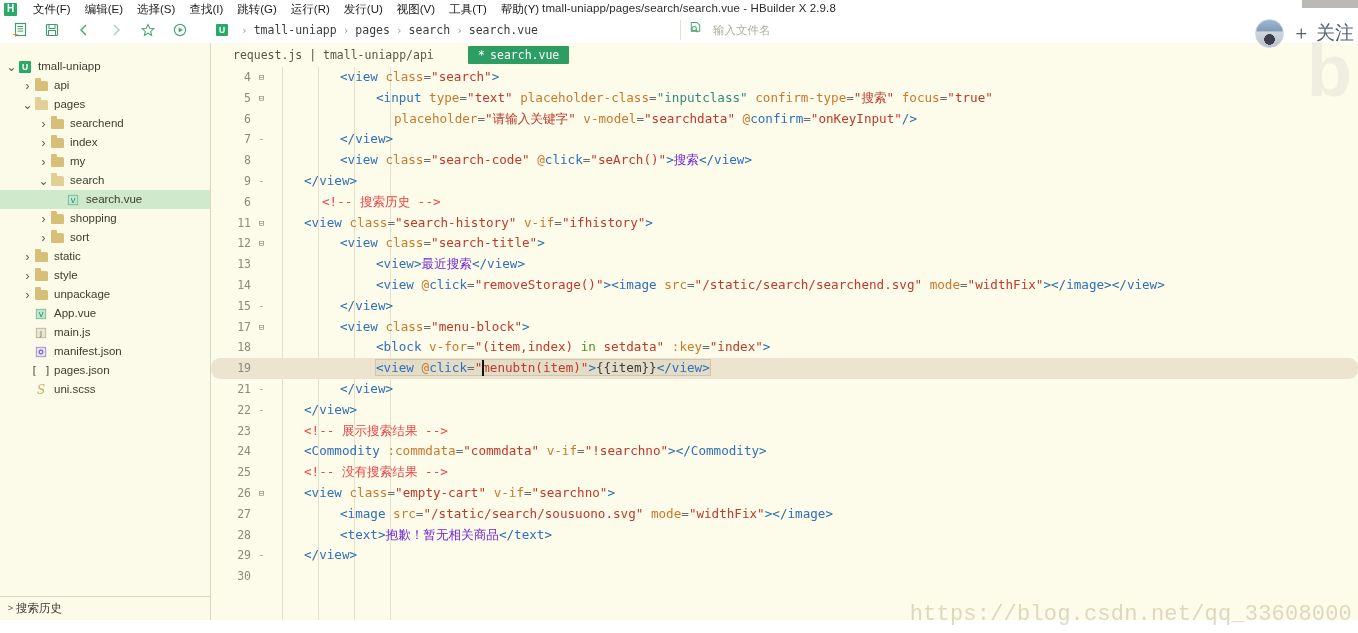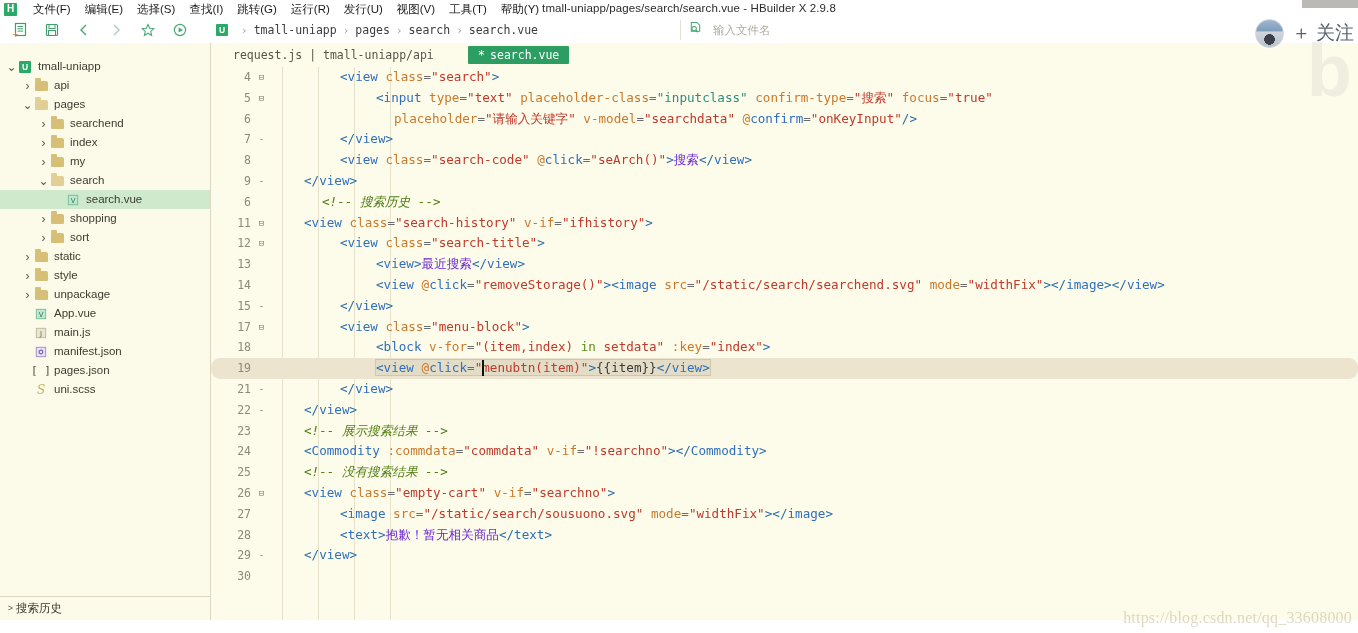--- a/index.html
+++ b/index.html
@@ -310,21 +310,21 @@
     outline: 1px solid #cfc6ad;
   }
 
   
   .t-punct  { color: #2a6ea8; }
   .t-tag    { color: #2f6fbe; }
   .t-attr   { color: #c9792c; }
   .t-eq     { color: #6b6b6b; }
   .t-str    { color: #c0392b; }
   .t-strg   { color: #2e8b84; }
-  .t-cmt    { color: #4d7c0f; font-style: italic; }
+  .t-cmt    { color: #ef4444; }
   .t-key    { color: #5a8f1e; }
   .t-mus    { color: #3a3a3a; }
   .t-at     { color: #c9792c; }
   .t-click  { color: #2f6fbe; }
   .t-plain  { color: #3a3a3a; }
   .t-cn     { color: #6d28d9; }
 
   .caret {
     position: absolute;
     width: 1.5px;
@@ -375,26 +375,26 @@
     font-weight: bold;
     color: rgba(120,125,150,0.10);
     font-family: "Liberation Sans", sans-serif;
     line-height: 1;
     z-index: 30;
     user-select: none;
   }
   .wm-url {
     position: absolute;
     right: 6px; bottom: 6px;
-    font-size: 16px;
+    font-size: 22px;
     color: rgba(196,188,150,0.55);
     letter-spacing: 0.2px;
     z-index: 30;
     user-select: none;
-    font-family: Liberation Serif, serif;
+    font-family: Liberation Mono, monospace;
   }
   .topstrip {
     position: absolute;
     right: 0; top: 0;
     width: 56px; height: 8px;
     background: rgba(130,128,120,0.55);
     z-index: 45;
   }
   .statusline {
     position: absolute;

